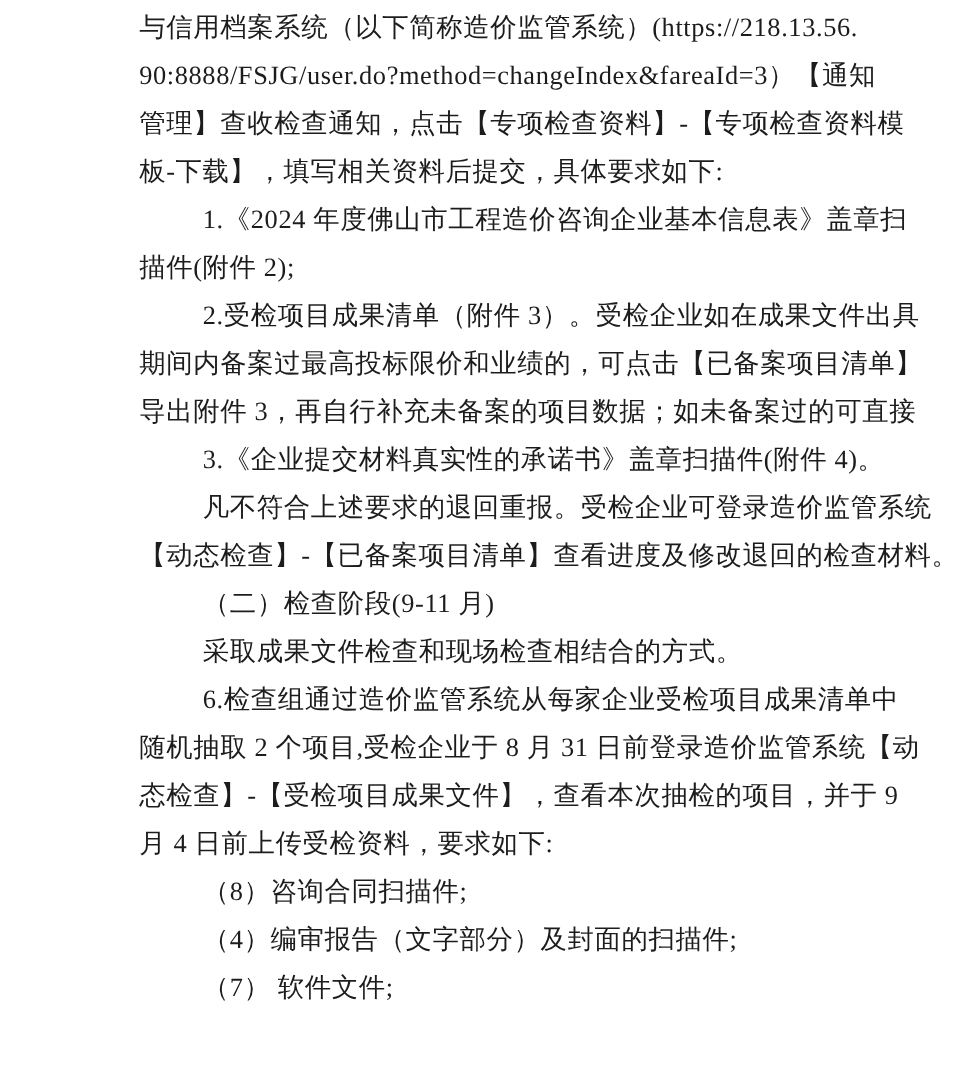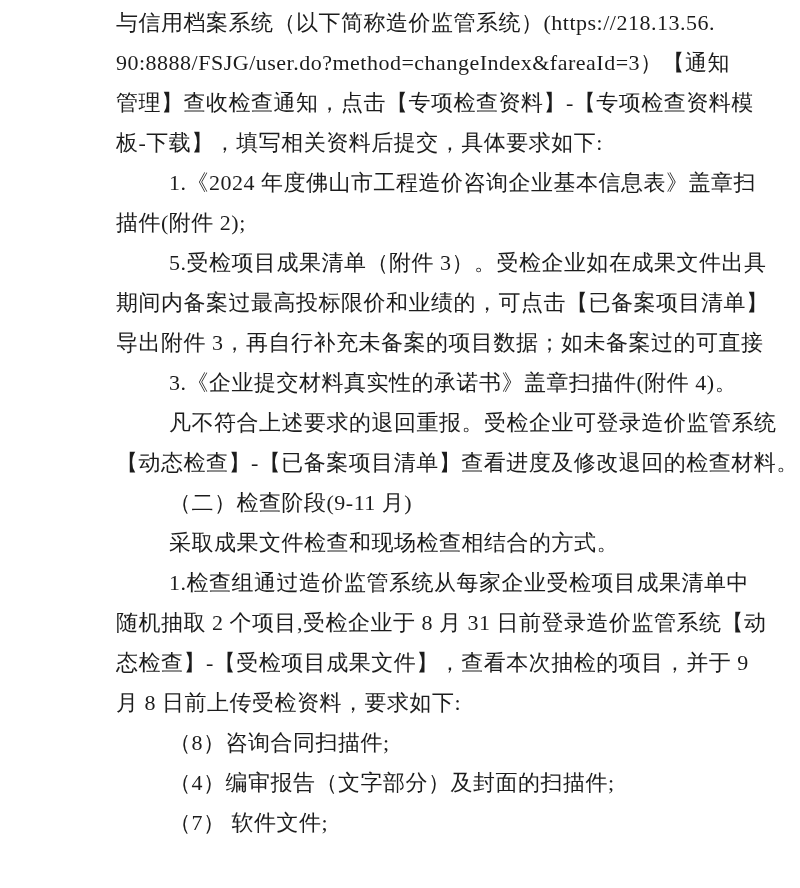--- a/index.html
+++ b/index.html
@@ -35,28 +35,28 @@
 </head>
 <body>
 
 <div class="page">
   <div class="line">与信用档案系统（以下简称造价监管系统）(https://218.13.56.</div>
   <div class="line">90:8888/FSJG/user.do?method=changeIndex&amp;fareaId=3）【通知</div>
   <div class="line">管理】查收检查通知，点击【专项检查资料】-【专项检查资料模</div>
   <div class="line">板-下载】，填写相关资料后提交，具体要求如下:</div>
   <div class="line indent">1.《2024 年度佛山市工程造价咨询企业基本信息表》盖章扫</div>
   <div class="line">描件(附件 2);</div>
-  <div class="line indent">5.受检项目成果清单（附件 3）。受检企业如在成果文件出具</div>
+  <div class="line indent">2.受检项目成果清单（附件 3）。受检企业如在成果文件出具</div>
   <div class="line">期间内备案过最高投标限价和业绩的，可点击【已备案项目清单】</div>
   <div class="line">导出附件 3，再自行补充未备案的项目数据；如未备案过的可直接</div>
   <div class="line indent">3.《企业提交材料真实性的承诺书》盖章扫描件(附件 4)。</div>
   <div class="line indent">凡不符合上述要求的退回重报。受检企业可登录造价监管系统</div>
   <div class="line">【动态检查】-【已备案项目清单】查看进度及修改退回的检查材料。</div>
   <div class="line indent">（二）检查阶段(9-11 月)</div>
   <div class="line indent">采取成果文件检查和现场检查相结合的方式。</div>
-  <div class="line indent">1.检查组通过造价监管系统从每家企业受检项目成果清单中</div>
+  <div class="line indent">6.检查组通过造价监管系统从每家企业受检项目成果清单中</div>
   <div class="line">随机抽取 2 个项目,受检企业于 8 月 31 日前登录造价监管系统【动</div>
   <div class="line">态检查】-【受检项目成果文件】，查看本次抽检的项目，并于 9</div>
-  <div class="line">月 8 日前上传受检资料，要求如下:</div>
+  <div class="line">月 4 日前上传受检资料，要求如下:</div>
   <div class="line indent">（8）咨询合同扫描件;</div>
   <div class="line indent">（4）编审报告（文字部分）及封面的扫描件;</div>
   <div class="line indent">（7） 软件文件;</div>
 </div>
 
 </body></html>

